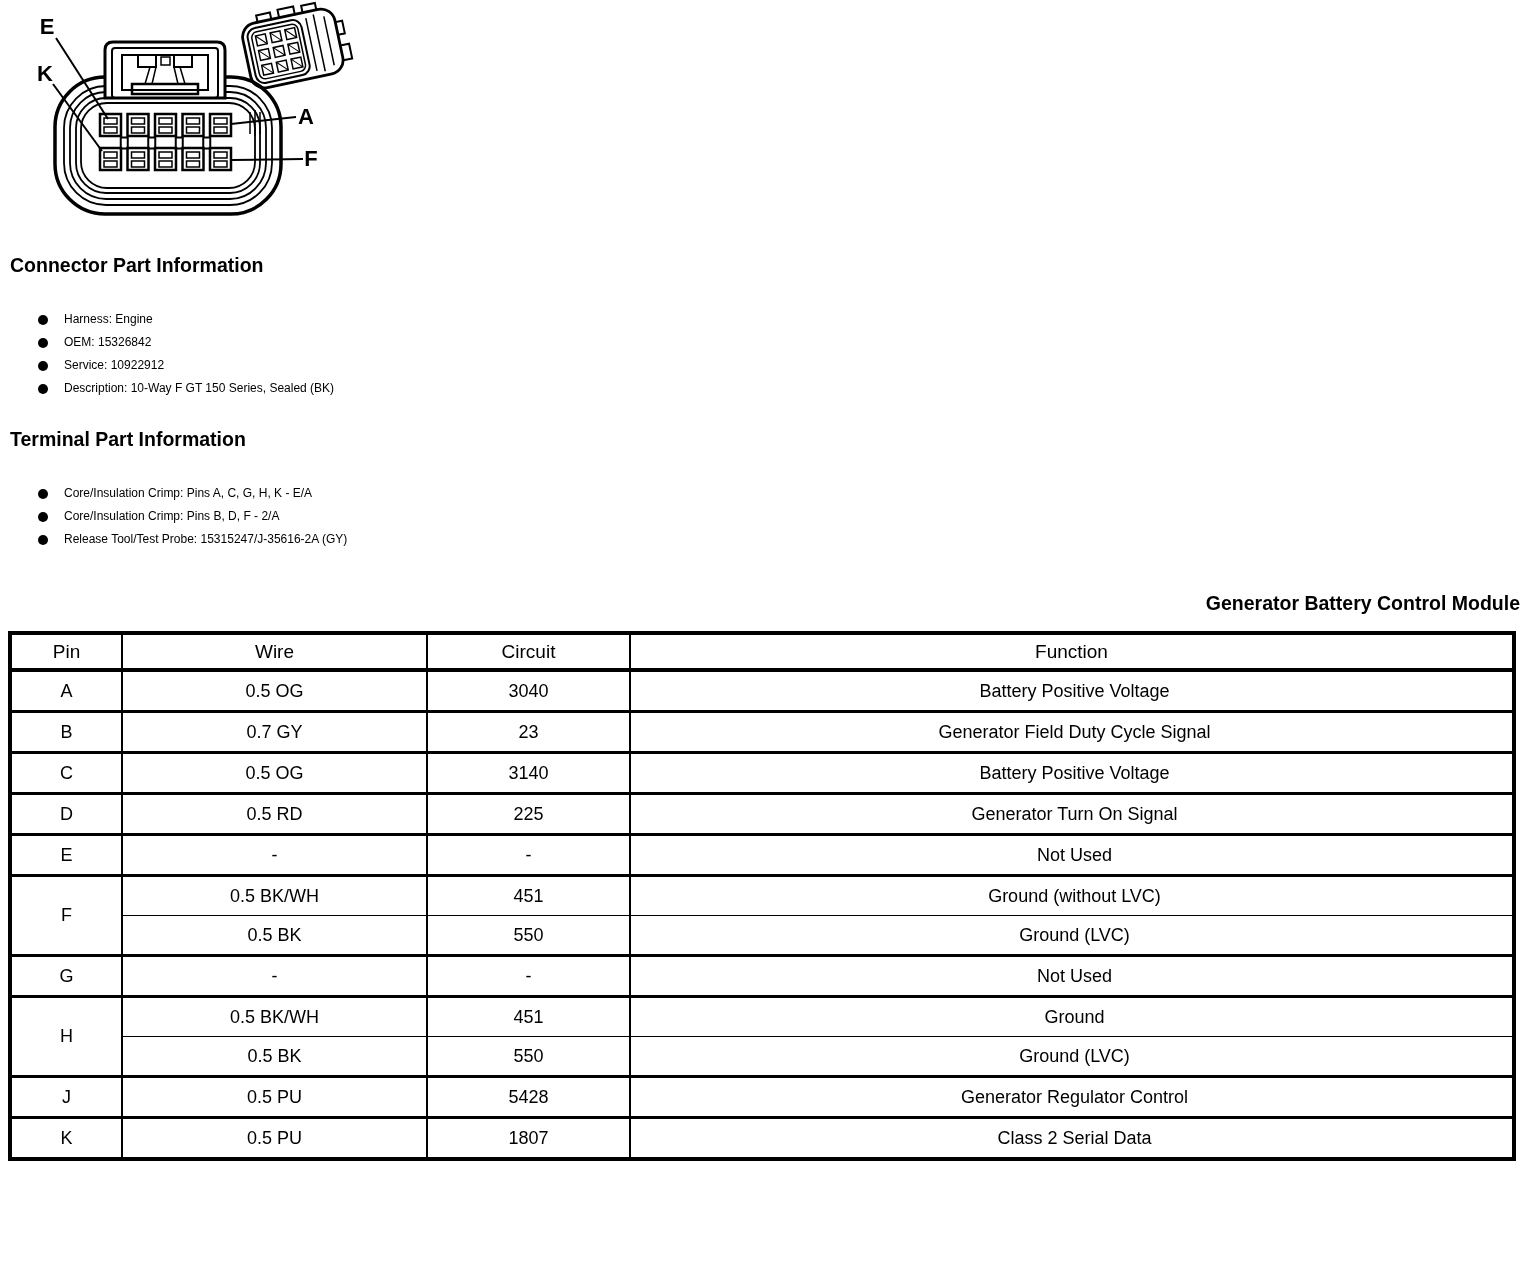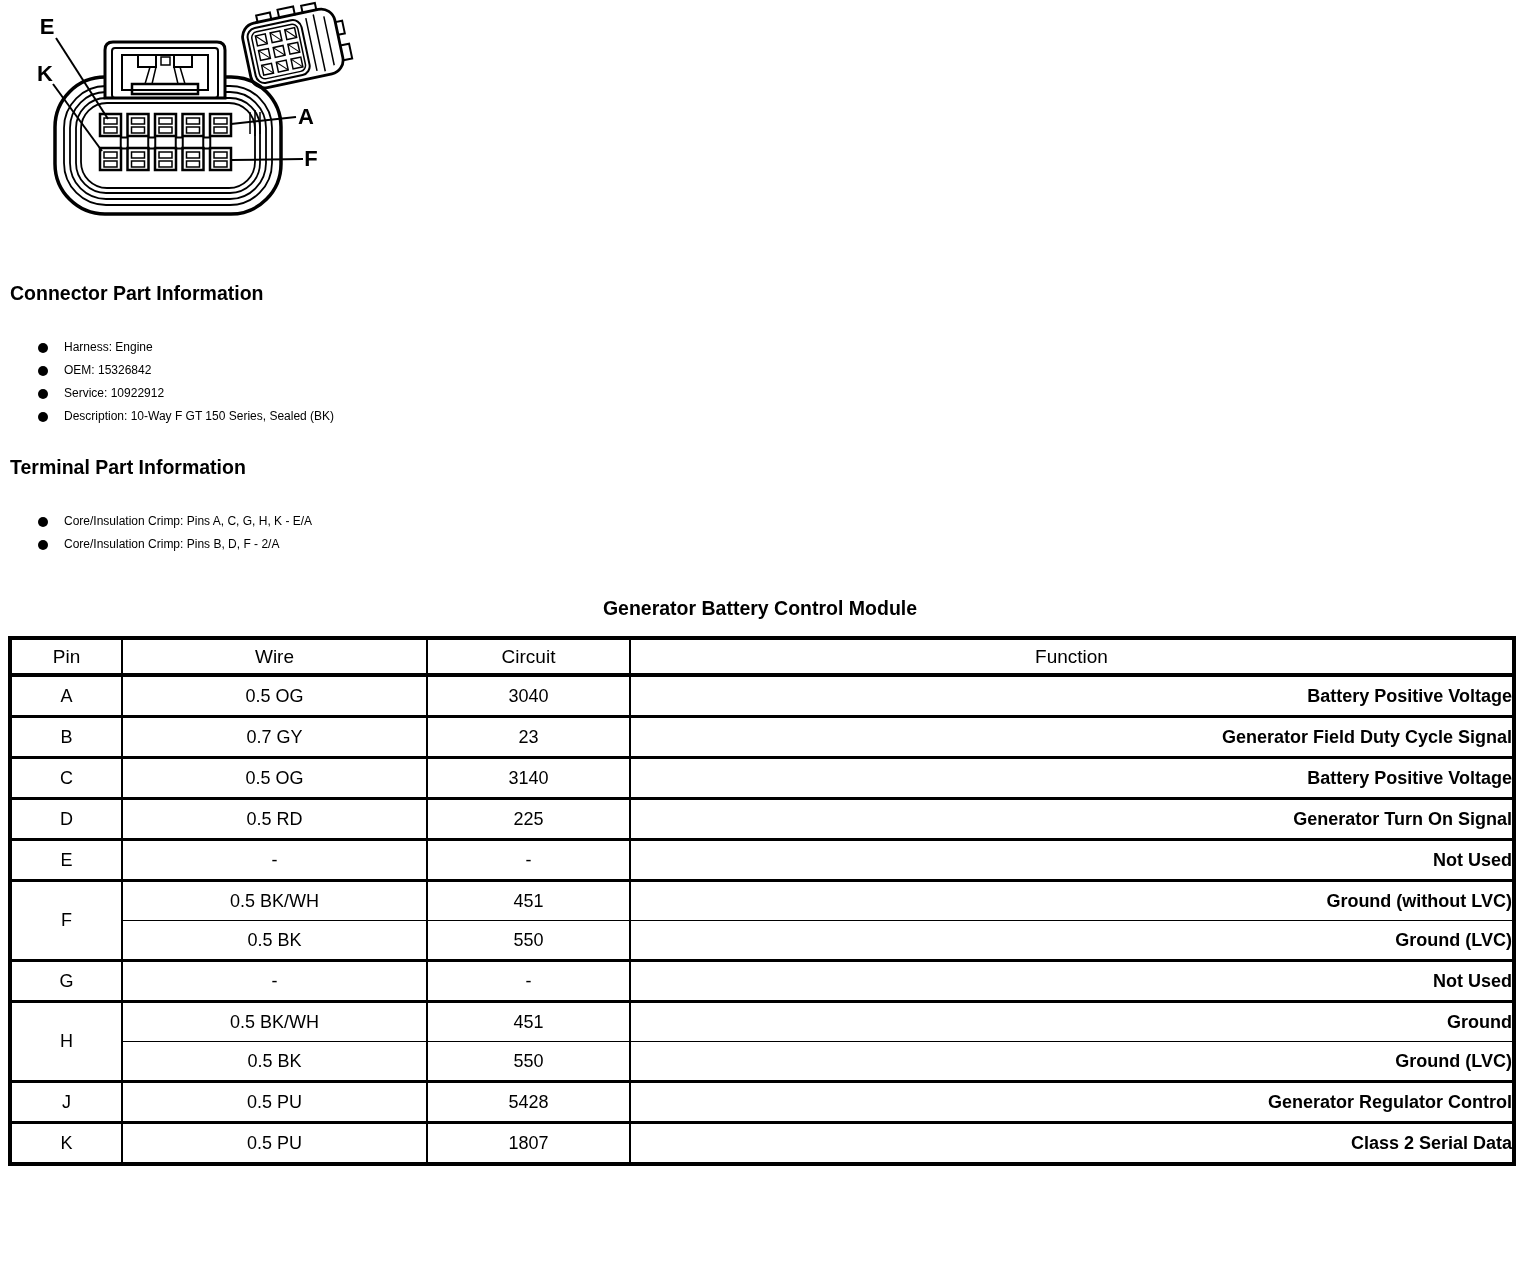--- a/index.html
+++ b/index.html
@@ -7,51 +7,51 @@
     width:1520px;height:1286px;background:#fff;color:#000;
     font-family:"Liberation Sans","DejaVu Sans",sans-serif;
     -webkit-font-smoothing:none;
   }
   .page{position:relative;width:1520px;height:1286px;overflow:hidden;}
   .diagram-area{width:370px;height:235px;}
   .section-heading{
     font-size:19.5px;line-height:24px;font-weight:bold;
     margin:0 0 0 10px;padding:0;
   }
-  .section-heading.first{margin-top:46px;}
+  .section-heading.first{margin-top:18px;}
   .section-heading.second{margin-top:27px;}
   ul.bullet-list{list-style:none;margin:31px 0 0 38px;padding:0;}
   ul.bullet-list li{
     position:relative;padding-left:26px;font-size:12px;line-height:23px;margin:0;
   }
   ul.bullet-list li + li{margin-top:0;}
   .dot{
     position:absolute;left:0;top:7px;width:10px;height:10px;
     border-radius:50%;background:#000;
   }
   .table-title{
-    text-align:center;font-weight:bold;font-size:19.5px;line-height:24px;
+    text-align:right;font-weight:bold;font-size:19.5px;line-height:24px;
     margin-top:40px;
   }
   table.pin-table{
     border-collapse:collapse;table-layout:fixed;width:1504px;
     margin:16px 0 0 8px;border:4px solid #000;
   }
   .pin-table th{
     border:2.5px solid #000;border-bottom:4px solid #000;
     height:33px;font-size:19px;font-weight:normal;text-align:center;padding:0;
   }
   .pin-table td{
     border-left:2.5px solid #000;border-right:2.5px solid #000;
     height:38px;font-size:18px;padding:0;
   }
   .pin-table tr.group-start td{border-top:3px solid #000;}
   .pin-table tr.sub-row td{border-top:1.5px solid #000;}
   .pin-cell,.wire-cell,.circuit-cell{text-align:center;}
-  .function-cell{text-align:right;padding-left:6px !important;font-weight:bold;}
+  .function-cell{text-align:center;padding-left:6px !important;}
   svg text.pin-label{
     font-family:"Liberation Sans","DejaVu Sans",sans-serif;
     font-weight:bold;font-size:22px;fill:#000;
   }
 </style>
 </head>
 <body>
 
 <div class="page">
 
@@ -163,20 +163,21 @@
     <li><span class="dot"></span><span>Harness: Engine</span></li>
     <li><span class="dot"></span><span>OEM: 15326842</span></li>
     <li><span class="dot"></span><span>Service: 10922912</span></li>
     <li><span class="dot"></span><span>Description: 10-Way F GT 150 Series, Sealed (BK)</span></li>
   </ul>
 
   <h2 class="section-heading second">Terminal Part Information</h2>
   <ul class="bullet-list">
     <li><span class="dot"></span><span>Core/Insulation Crimp: Pins A, C, G, H, K - E/A</span></li>
     <li><span class="dot"></span><span>Core/Insulation Crimp: Pins B, D, F - 2/A</span></li>
+    <li><span class="dot"></span><span>Release Tool/Test Probe: 15315247/J-35616-2A (GY)</span></li>
   </ul>
 
   <div class="table-title">Generator Battery Control Module</div>
 
   <table class="pin-table">
     <colgroup>
       <col style="width:112px">
         <col style="width:305px">
         <col style="width:203px">
         <col style="width:884px">

